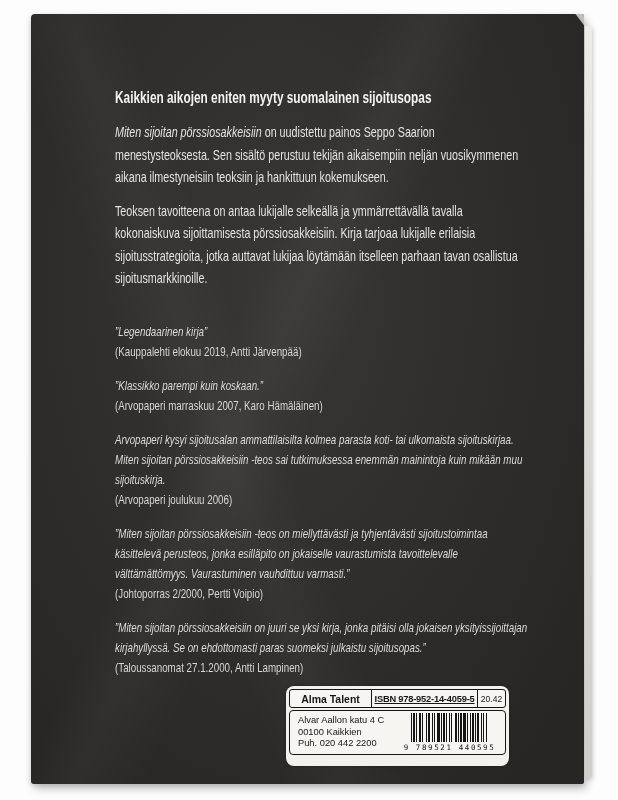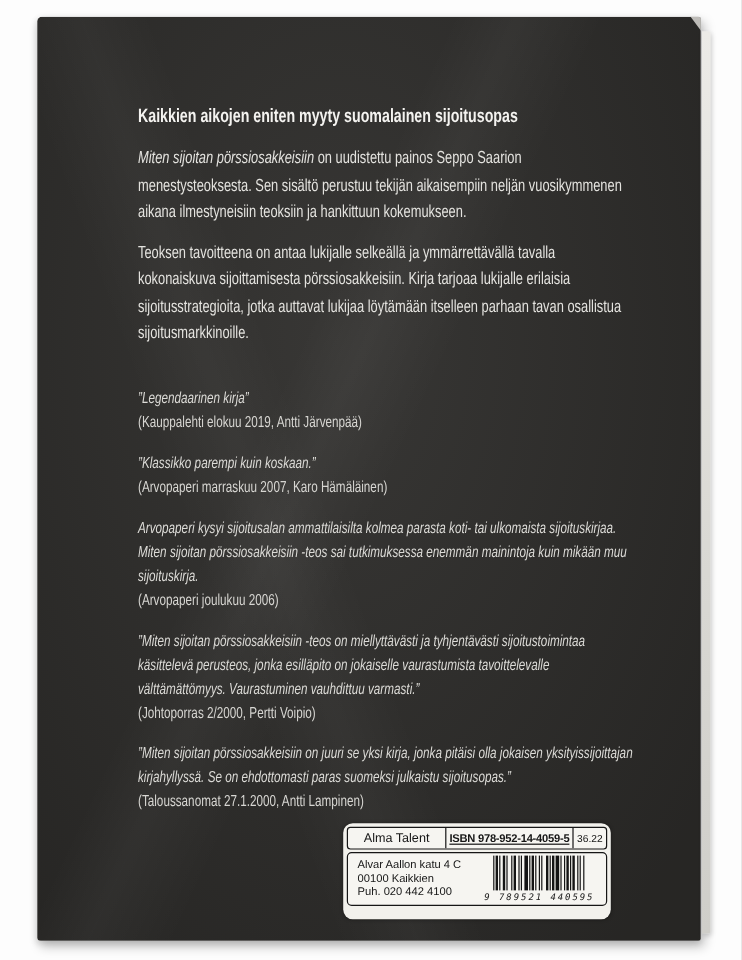--- a/index.html
+++ b/index.html
@@ -31,33 +31,33 @@
   .qtext{margin:0;font-size:13.2px;line-height:20px;font-style:italic;color:#dcdbd7;}
   .attr{margin:0;font-size:13.2px;line-height:20px;font-style:normal;color:#d7d6d2;}
 
   
   .label{position:absolute;left:255px;top:672px;width:223px;height:80px;
         background:#f2f1ec;border-radius:8px;box-shadow:0 0 3px rgba(0,0,0,0.35);
         padding:3px;box-sizing:border-box;color:#161616;}
   .label-header{display:flex;height:17px;border:1.2px solid #161616;border-radius:3px;
         align-items:stretch;overflow:hidden;background:#f6f5f1;}
   .lh-cell{display:flex;align-items:center;justify-content:center;box-sizing:border-box;}
-  .lh-publisher{width:82px;font-weight:normal;font-size:10.5px;border-right:1.2px solid #161616;}
+  .lh-publisher{width:82px;font-weight:bold;font-size:10.5px;border-right:1.2px solid #161616;}
   .lh-isbn{flex:1;font-weight:bold;font-size:9.3px;letter-spacing:-0.2px;border-right:1.2px solid #161616;text-decoration:underline;}
   .lh-code{width:27px;font-size:8.5px;}
   .label-body-wrap{margin-top:2px;border:1.2px solid #161616;border-radius:4px;overflow:hidden;
         background:#f6f5f1;}
   .label-body{display:flex;height:43px;}
   .address{width:104px;padding:4px 0 0 8px;box-sizing:border-box;font-size:9.3px;line-height:11.5px;}
   .barcode{flex:1;display:flex;flex-direction:column;align-items:center;padding-top:2px;}
   .bars{display:flex;align-items:stretch;height:29px;width:96px;justify-content:center;}
   .bars span{display:block;height:100%;}
   .bars .b{background:#141414;}
   .bars .s{background:transparent;}
-  .digits{font-size:7.5px;letter-spacing:1.6px;margin-top:0.5px;font-family:"DejaVu Sans Mono",monospace;font-style:italic;}
+  .digits{font-size:7.5px;letter-spacing:1.6px;margin-top:0.5px;font-family:"DejaVu Sans Mono",monospace;}
   .label-footer{border-top:1.2px solid #161616;height:14px;display:flex;align-items:center;
         justify-content:center;font-size:9.8px;}
 </style>
 </head>
 <body>
 
 <div class="photo">
   <div class="book">
     <div class="worn-corner"></div>
 
@@ -87,28 +87,28 @@
       <div class="quote">
         <p class="qtext">”Miten sijoitan pörssiosakkeisiin on juuri se yksi kirja, jonka pitäisi olla jokaisen yksityissijoittajan kirjahyllyssä. Se on ehdottomasti paras suomeksi julkaistu sijoitusopas.”</p>
         <p class="attr">(Taloussanomat 27.1.2000, Antti Lampinen)</p>
       </div>
     </div>
 
     <div class="label">
       <div class="label-header">
         <div class="lh-cell lh-publisher">Alma Talent</div>
         <div class="lh-cell lh-isbn">ISBN 978-952-14-4059-5</div>
-        <div class="lh-cell lh-code">36.22</div>
+        <div class="lh-cell lh-code">20.42</div>
       </div>
       <div class="label-body-wrap">
         <div class="label-body">
           <div class="address">
             <div>Alvar Aallon katu 4 C</div>
             <div>00100 Kaikkien</div>
-            <div>Puh. 020 442 4100</div>
+            <div>Puh. 020 442 2200</div>
           </div>
           <div class="barcode">
             <div class="bars" id="bars">
                 <span class="b" style="width: 1px;"></span>
                 <span class="s" style="width: 1px;"></span>
                 <span class="b" style="width: 2px;"></span>
                 <span class="s" style="width: 1px;"></span>
                 <span class="b" style="width: 1px;"></span>
                 <span class="s" style="width: 2px;"></span>
                 <span class="b" style="width: 2px;"></span>

